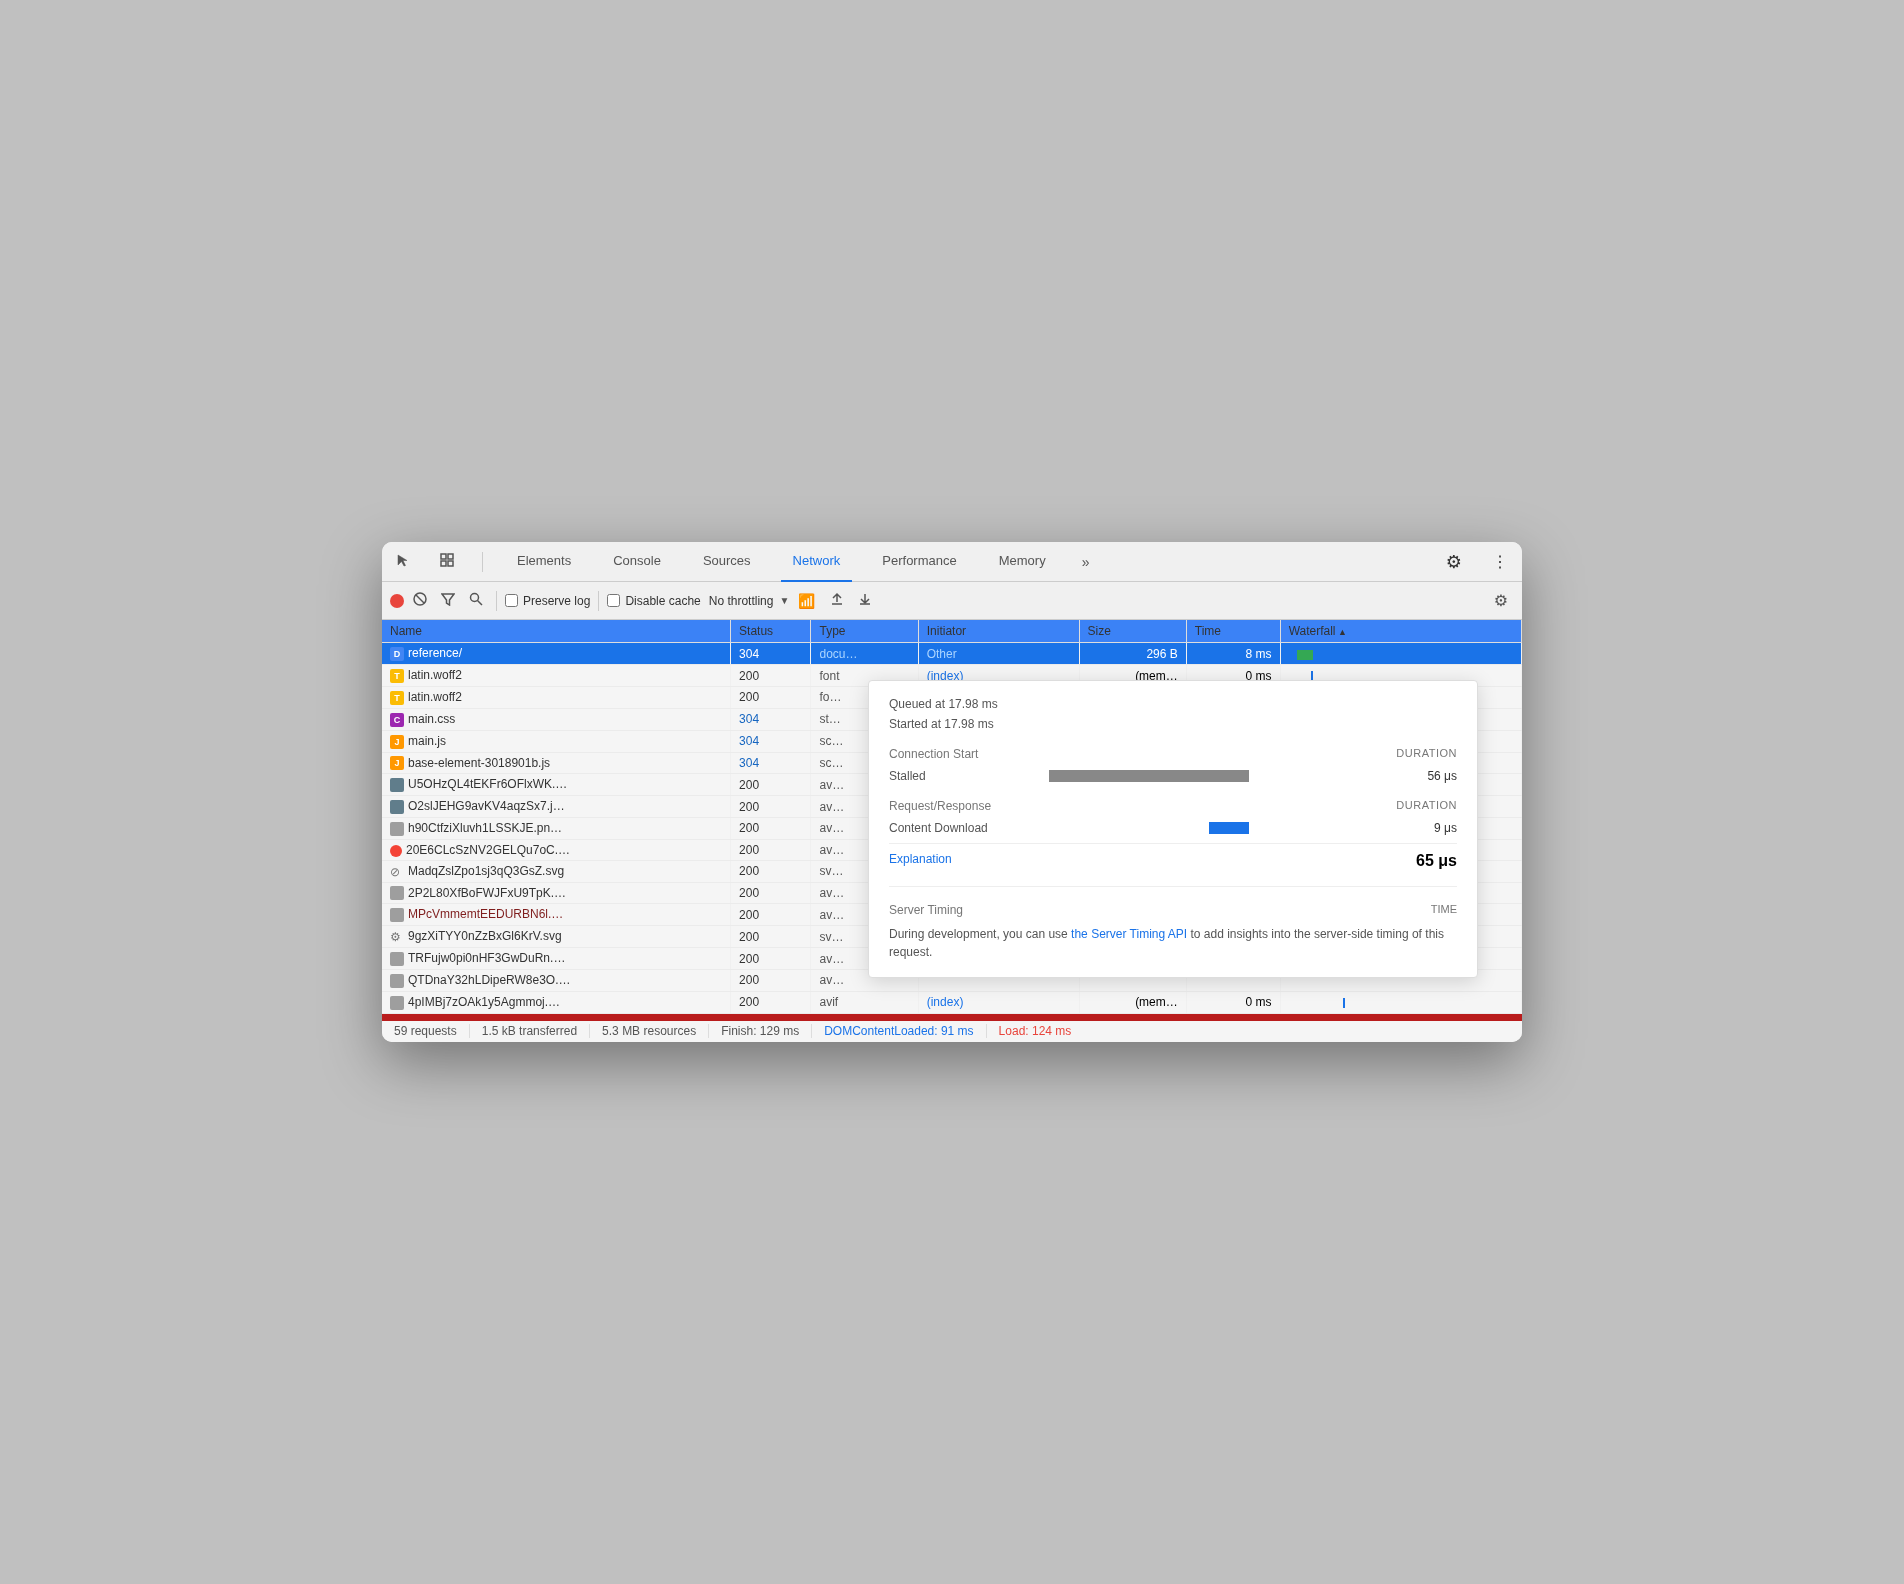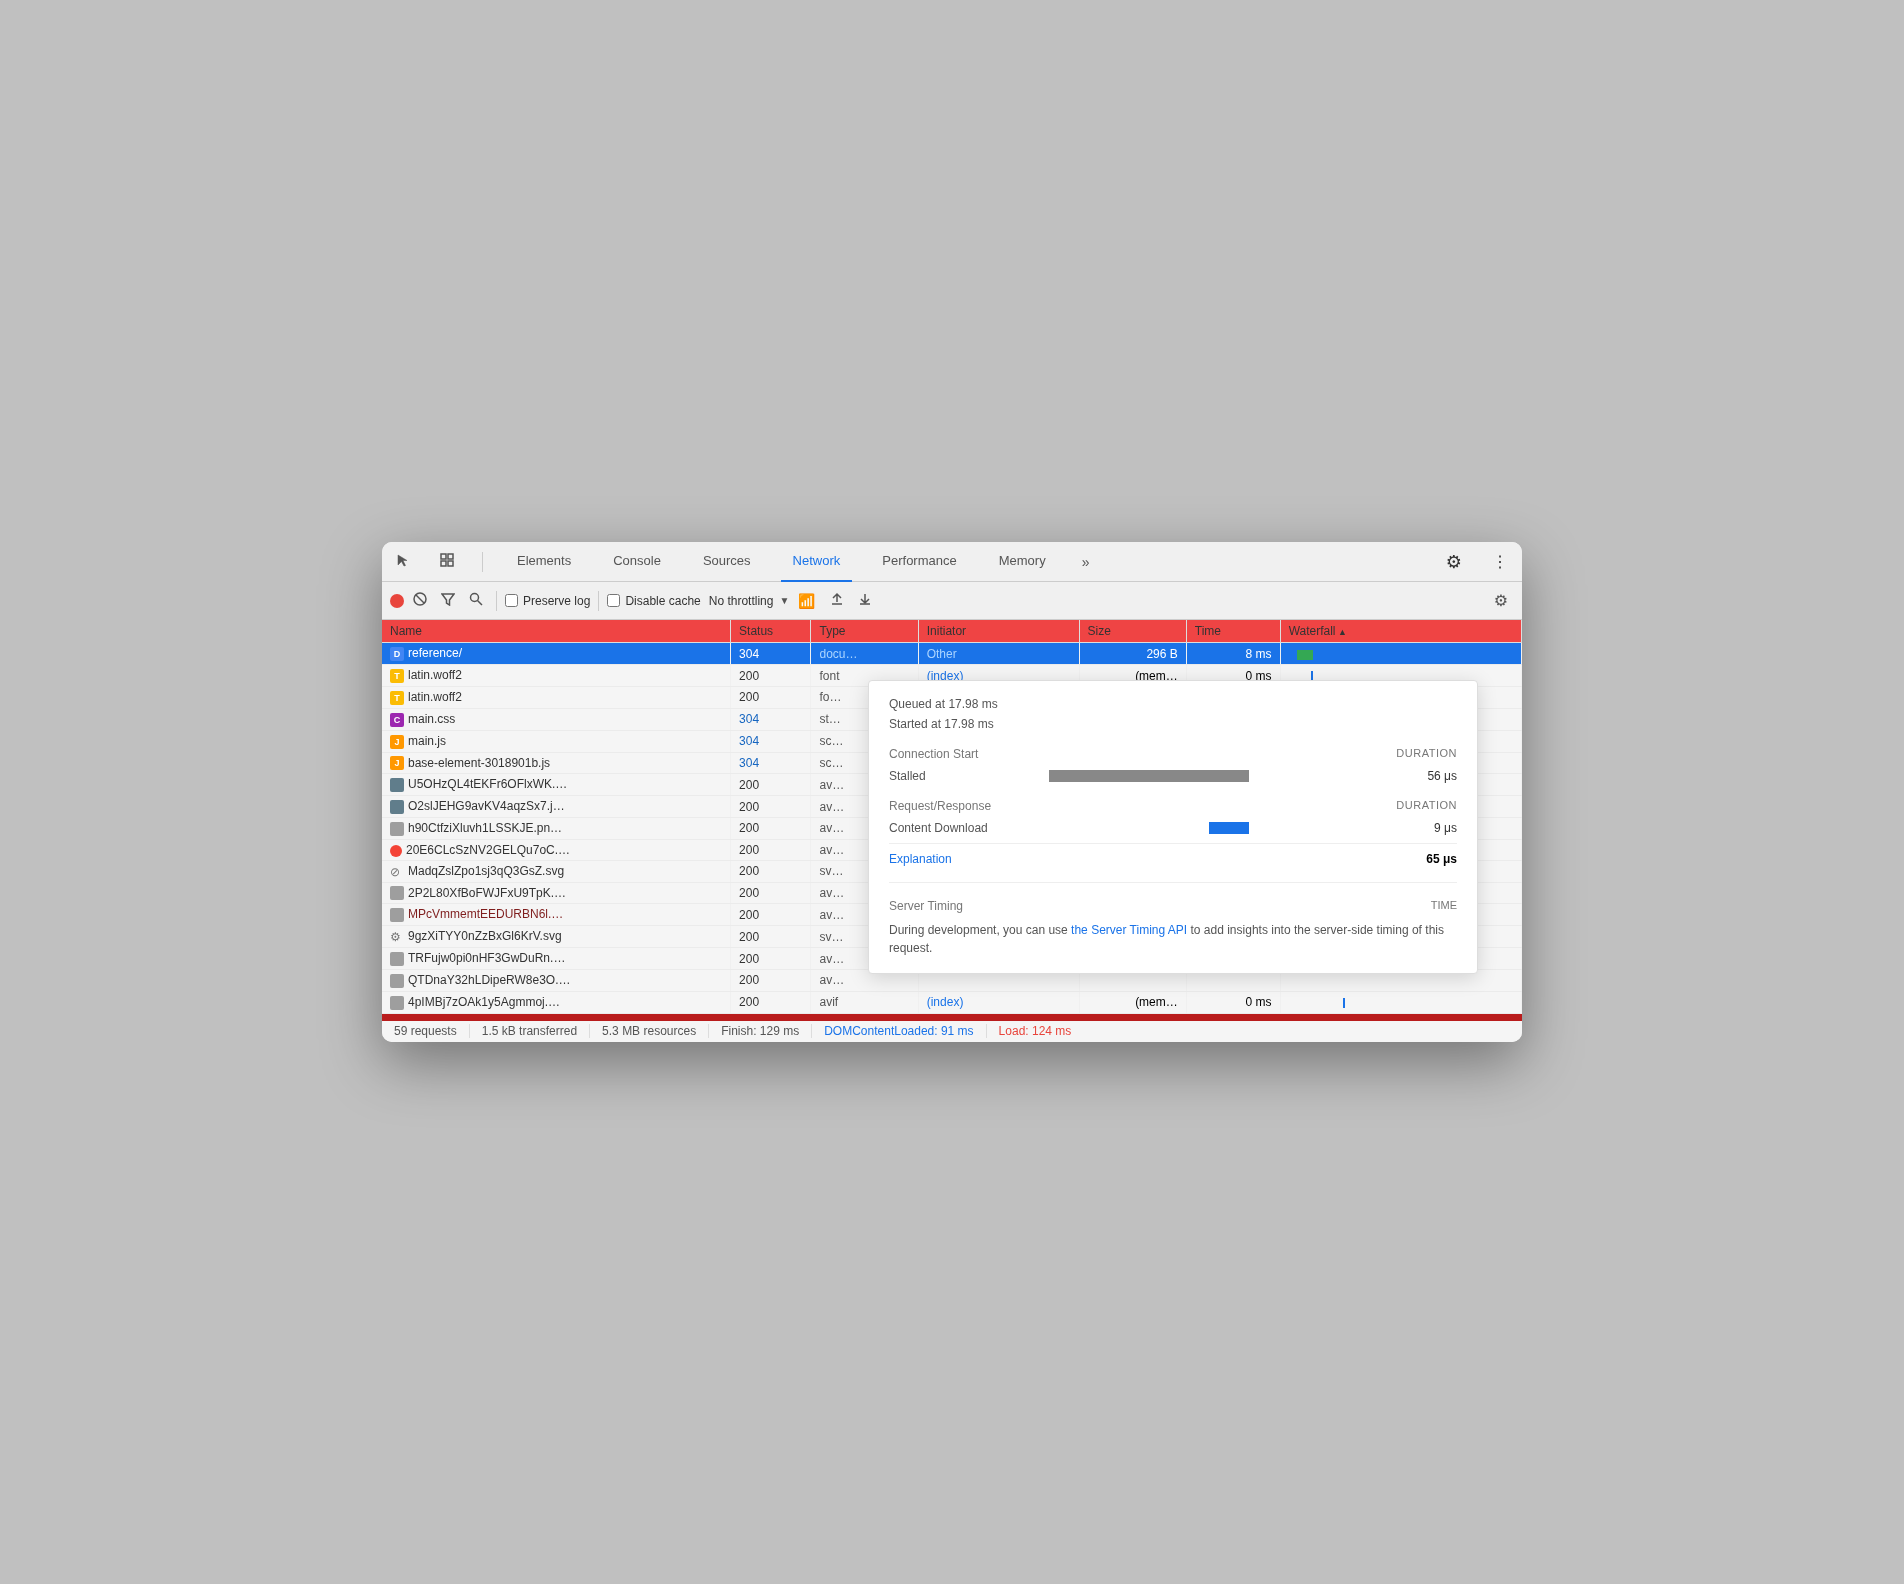--- a/index.html
+++ b/index.html
@@ -133,21 +133,21 @@
     .table-container {
       position: relative;
       overflow: hidden;
     }
     .network-table {
       width: 100%;
       border-collapse: collapse;
       font-size: 12px;
     }
     .network-table th {
-      background: #ef4444;
+      background: #3b82f6;
       border-bottom: 1px solid #ddd;
       border-right: 1px solid #ddd;
       padding: 4px 8px;
       text-align: left;
       font-weight: 500;
       color: #333;
       position: sticky;
       top: 0;
       white-space: nowrap;
     }
@@ -204,21 +204,21 @@
     .bar-blue { background: #1a73e8; }
     .popup-item-value { min-width: 60px; text-align: right; color: #333; font-size: 12px; }
     .popup-total {
       display: flex;
       justify-content: space-between;
       border-top: 1px solid #eee;
       padding-top: 8px;
       margin-top: 8px;
     }
     .popup-total-link { color: #1a73e8; text-decoration: none; cursor: pointer; }
-    .popup-total-value { font-weight: bold; font-size: 12px; }
+    .popup-total-value { font-weight: bold; font-size: 16px; }
     .popup-divider { border: none; border-top: 1px solid #eee; margin: 16px 0; }
     .server-timing-section {}
     .server-timing-header {
       display: flex;
       justify-content: space-between;
       margin-bottom: 8px;
     }
     .server-timing-title { font-size: 12px; color: #777; font-weight: 500; }
     .server-timing-time { font-size: 11px; color: #777; text-transform: uppercase; }
     .server-timing-body { font-size: 12px; color: #555; line-height: 1.5; }

